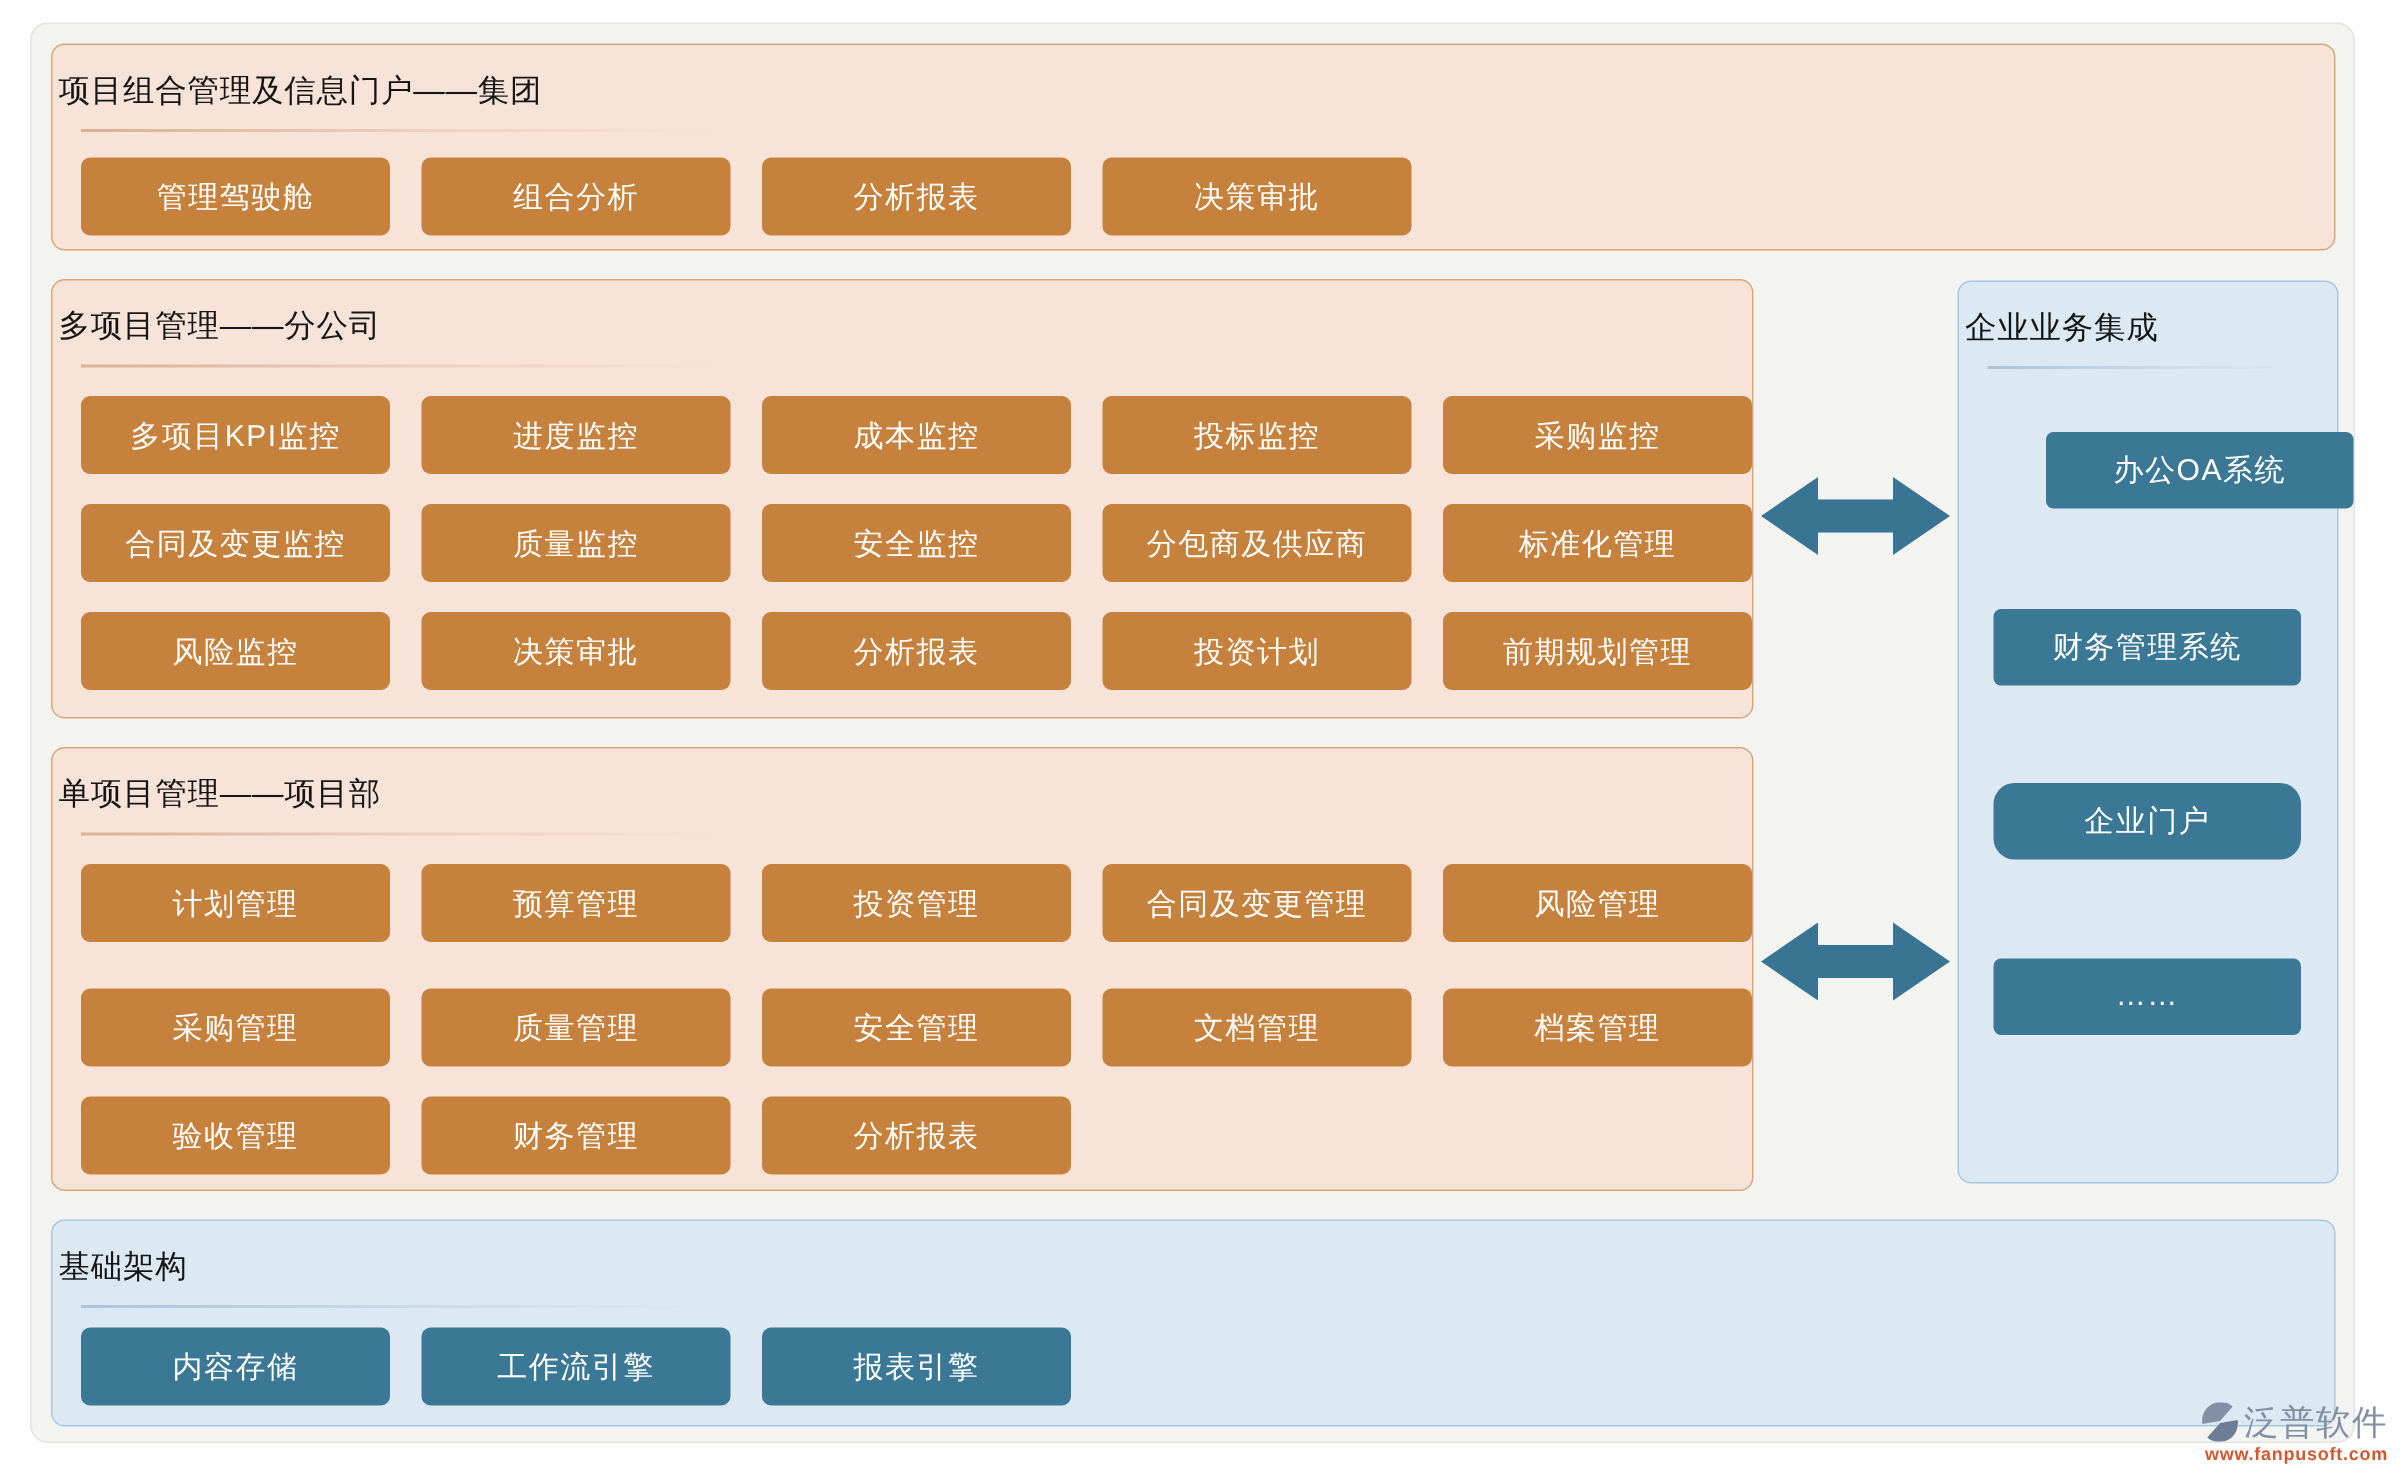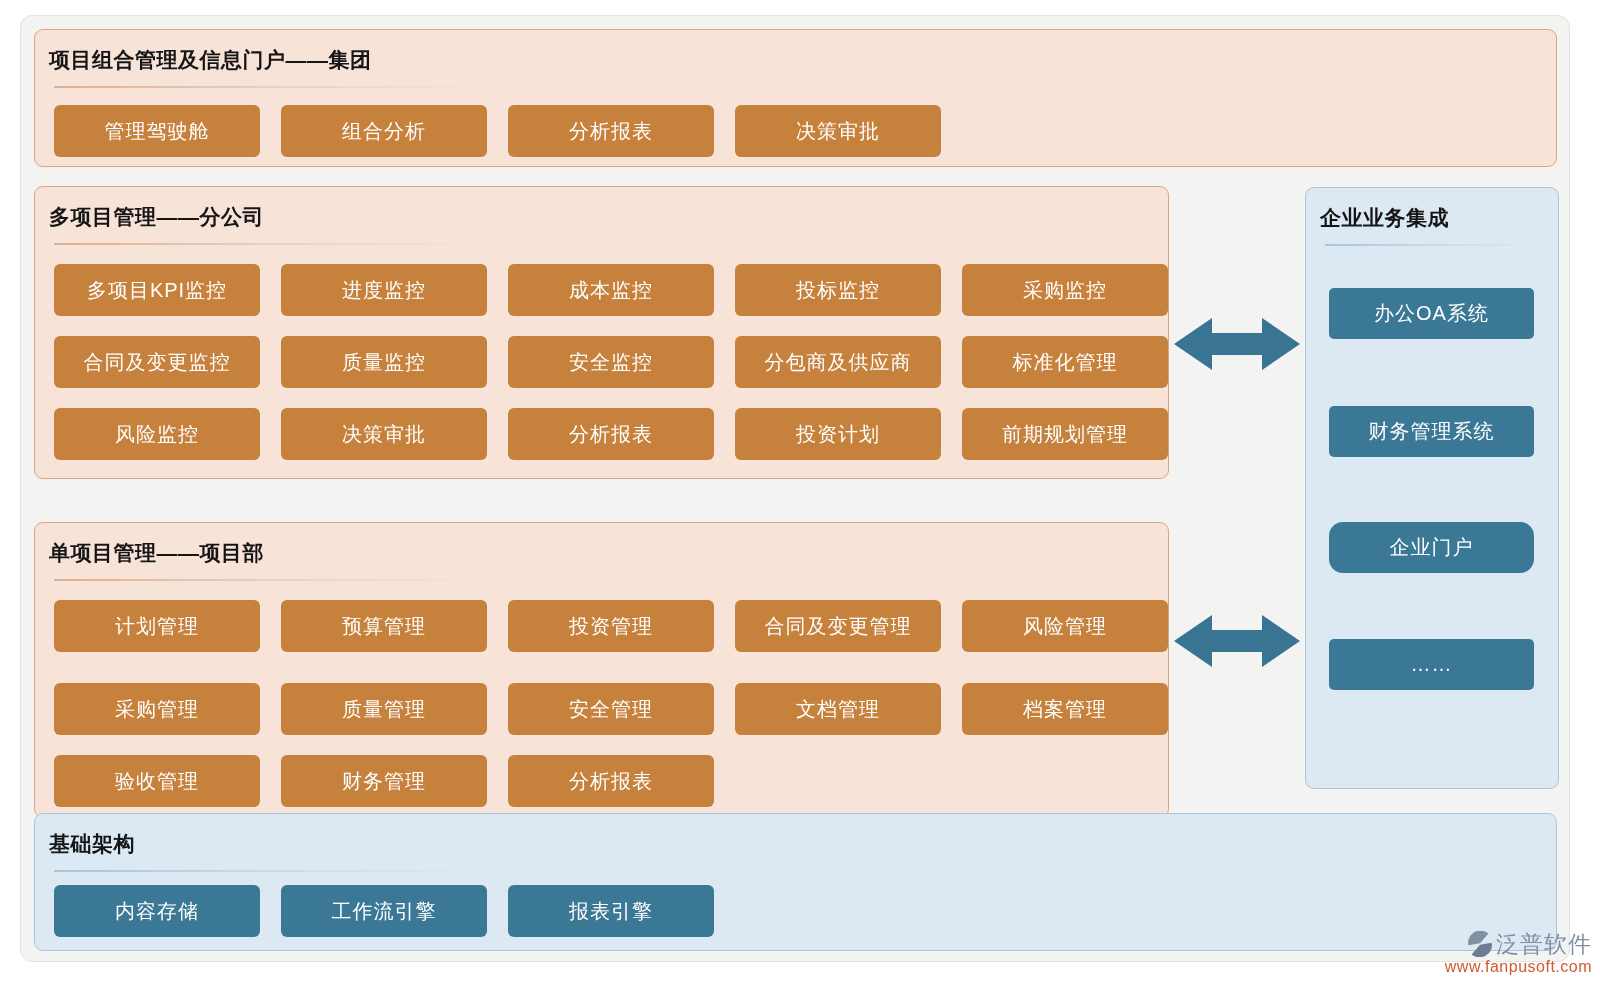--- a/index.html
+++ b/index.html
@@ -8,52 +8,52 @@
 
   .canvas { position:absolute; left:20px; top:15px; width:1548px; height:945px;
             background:#f3f3f1; border:1px solid #e3e3e0; border-radius:12px; }
 
   .panel { position:absolute; border-radius:9px; box-sizing:border-box; }
   .panel.peach { background:#f8e3d9; border:1px solid #d9a77d; }
   .panel.blue  { background:#dce9f3; border:1px solid #a9c6e0; }
 
   .sec-portfolio   { left:13px;   top:13px;  width:1523px; height:138px; }
   .sec-multi       { left:13px;   top:170px; width:1135px; height:293px; }
-  .sec-single      { left:13px;   top:506px; width:1135px; height:296px; }
+  .sec-single      { left:13px;   top:482px; width:1135px; height:296px; }
   .sec-infra       { left:13px;   top:797px; width:1523px; height:138px; }
   .sec-integration { left:1284px; top:171px; width:254px;  height:602px; }
 
-  .sec-title { padding:16px 0 0 14px; font-size:21px; font-weight:bold; color:#151515; letter-spacing:0.5px; }
+  .sec-title { padding:16px 0 0 4px; font-size:21px; font-weight:normal; color:#151515; letter-spacing:0.5px; }
   .divider   { margin:12px 0 0 19px; height:2px; width:430px; border:none; }
   .divider.peach-line { background:linear-gradient(to right, #dcb093 0%, rgba(220,176,147,0.35) 55%, rgba(220,176,147,0) 100%); }
   .divider.blue-line  { background:linear-gradient(to right, #a9c4dd 0%, rgba(169,196,221,0.35) 55%, rgba(169,196,221,0) 100%); }
   .sec-integration .divider { width:214px; }
 
   .btn-row { display:flex; gap:21px; padding:19px 0 0 19px; }
   .sec-portfolio .btn-row { padding-top:17px;text-align:right; }
   .sec-infra .btn-row { padding-top:13px; }
 
   .btn { width:206px; height:52px; border-radius:6px; display:flex; align-items:center; justify-content:center;
          color:#ffffff; font-size:20px; letter-spacing:1px; box-sizing:border-box; cursor:pointer; }
   .btn.orange { background:#c6813c; }
   .btn.steel  { background:#3a7896; }
 
   .rbtn { position:absolute; left:23px; width:205px; height:51px; border-radius:5px; background:#3a7896;
           display:flex; align-items:center; justify-content:center; color:#ffffff; font-size:20px;
           letter-spacing:1px; cursor:pointer; }
-  .rbtn.r1 { top:100px; } .rbtn.r2 { top:218px; } .rbtn.r3 { top:334px;border-radius:14px; } .rbtn.r4 { top:451px; }
+  .rbtn.r1 { top:100px;margin-left:35px; } .rbtn.r2 { top:218px; } .rbtn.r3 { top:334px;border-radius:14px; } .rbtn.r4 { top:451px; }
 
   .arrow { position:absolute; width:126px; height:54px; }
   .arrow.a1 { left:1153px; top:301px; }
   .arrow.a2 { left:1153px; top:598px; }
 
   .watermark { position:absolute; right:8px; bottom:8px; text-align:right; line-height:1; }
   .wm-top { display:flex; align-items:center; justify-content:flex-end; gap:3px; }
   .wm-brand { font-size:23px; font-weight:normal; color:#8290a6; letter-spacing:1px; }
-  .wm-url { font-size:16px; font-weight:normal; color:#cf5a31; margin-top:2px; letter-spacing:0.5px; }
+  .wm-url { font-size:12px; font-weight:bold; color:#cf5a31; margin-top:2px; letter-spacing:0.5px; }
 </style>
 </head>
 <body>
 
 <div class="page">
   <div class="canvas">
 
     <section class="panel peach sec-portfolio">
       <div class="sec-title">项目组合管理及信息门户——集团</div>
       <div class="divider peach-line"></div>

